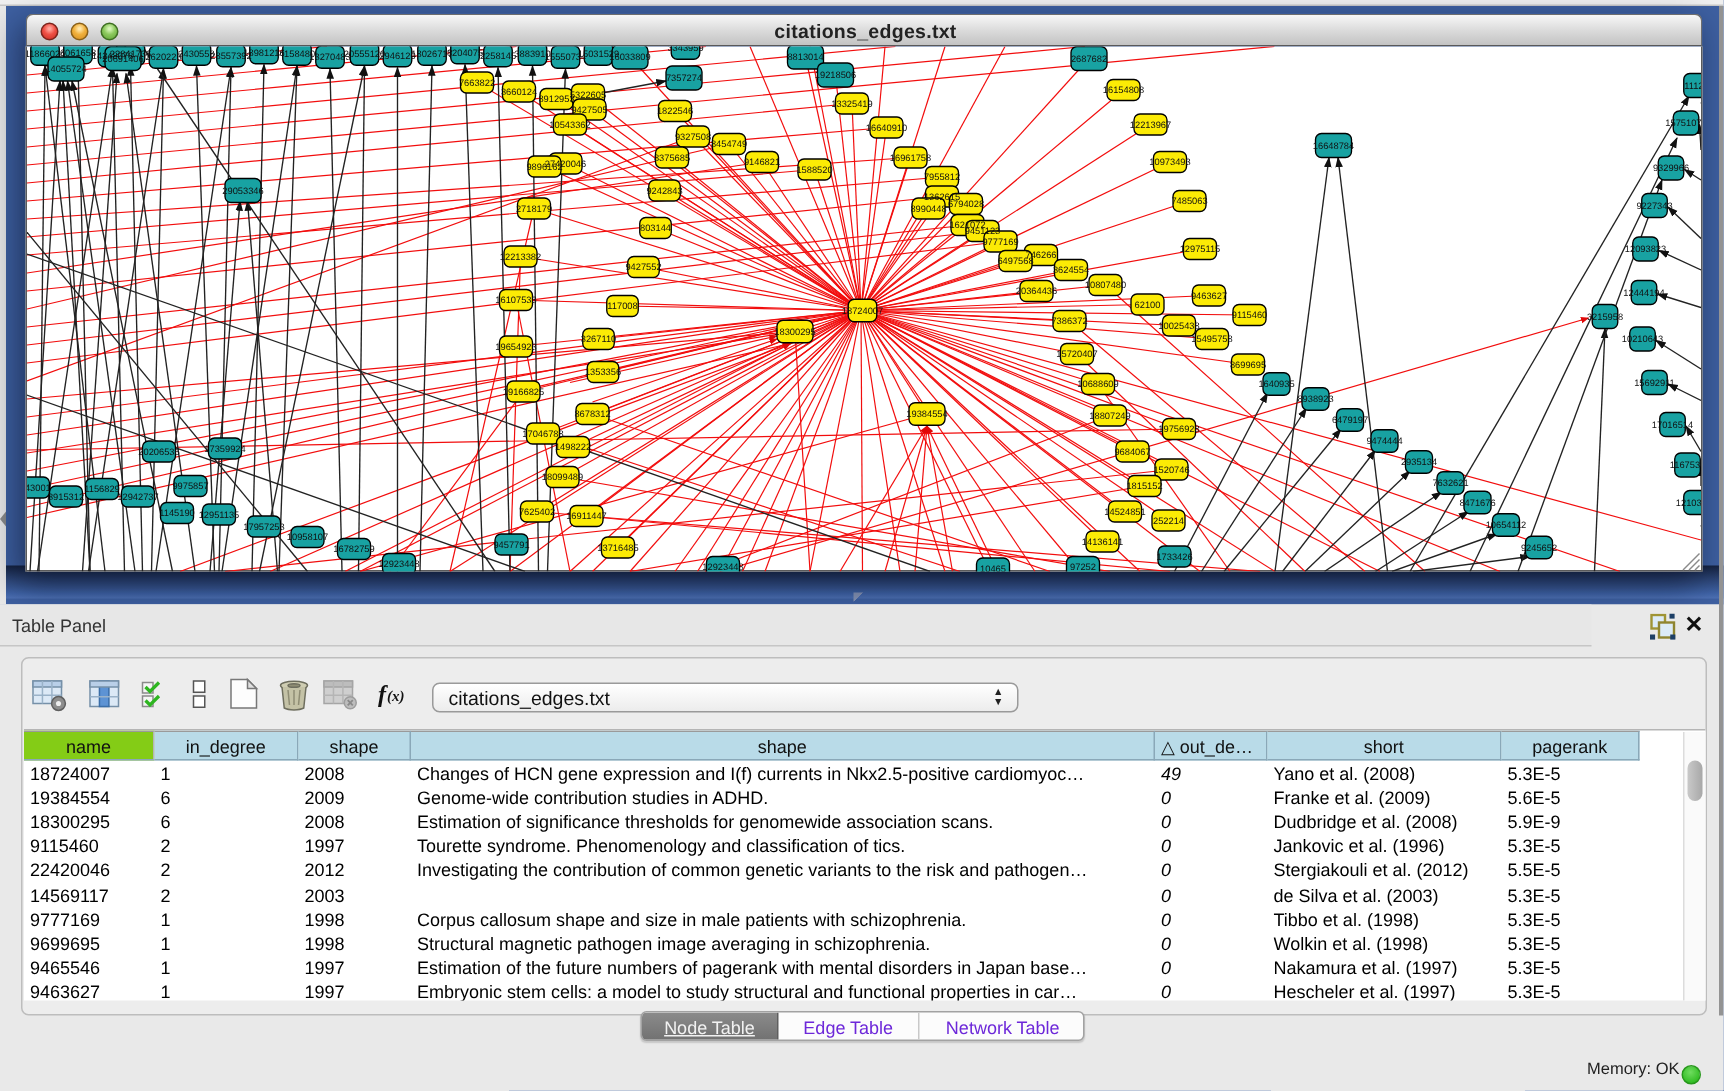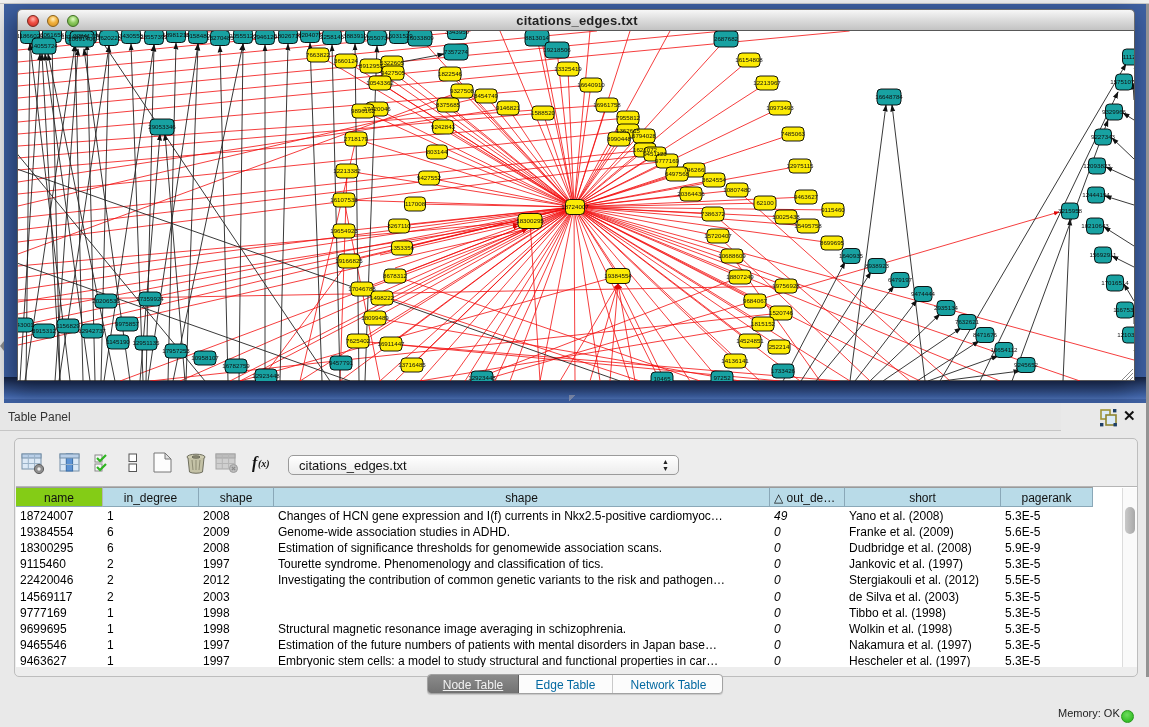--- a/index.html
+++ b/index.html
@@ -30,21 +30,21 @@
 #tablewrap { position:absolute; left:1px; top:47px; width:1121px; height:181px; background:#fff; border-top:1px solid #b5b5b5; overflow:hidden; }
 .th { position:absolute; top:0; height:20px; background:#b9dbe8; border-right:1px solid #8aa8b8; border-top:1px solid #9a9a9a; border-bottom:1px solid #8aa8b8; font-size:12px; color:#111; text-align:center; padding-top:3px; }
 .tr { position:absolute; left:0; width:1105px; height:16.1px; line-height:16.1px; font-size:12px; color:#000; white-space:nowrap; }
 .tr div { position:absolute; top:0; overflow:hidden; }
 .c1 { left:4px; width:82px; } .c2 { left:91px; width:91px; } .c3 { left:187px; width:71px; }
 .c4 { left:262px; width:492px; } .c5 { left:758px; width:70px;font-style:italic; } .c6 { left:833px; width:152px; }
 .c7 { left:989px; width:88px; }
 #vsb { position:absolute; right:0px; top:1px; width:15px; height:180px; background:#fafafa; border-left:1px solid #dcdcdc; }
 #vsbthumb { position:absolute; left:2px; top:19px; width:10px; height:27px; background:linear-gradient(90deg,#c9c9c9,#a8a8a8); border-radius:5px; }
 #tabs { position:absolute; left:427px; top:271px; width:296px; height:20px; border:1px solid #a2a2a2; border-radius:4px; background:#fcfcfc; box-shadow:0 1px 1px rgba(0,0,0,.15); overflow:hidden; }
-#tabs .seg { position:absolute; top:0; height:20px; font-size:12px; text-align:center; padding-top:3px; color:#0369a1; }
+#tabs .seg { position:absolute; top:0; height:20px; font-size:12px; text-align:center; padding-top:3px; color:#6d28d9; }
 #seg1 { left:0; width:91px; background:linear-gradient(#8b8b8b,#6f6f6f); color:#f2f2f2 !important; border-right:1px solid #5f5f5f;text-decoration:underline; }
 #seg2 { left:92px; width:91px; }
 #seg3 { left:184px; width:112px; border-left:1px solid #c9c9c9; }
 #memory { position:absolute; left:1058px; top:304px; font-size:11px; color:#222; }
 #memdot { position:absolute; left:1121px; top:307px; width:13px; height:13px; border-radius:50%; background:radial-gradient(circle at 45% 35%, #6fdc5f, #35bf27 70%); border:1px solid #27981c; }
 .icon { position:absolute; top:12px; }
 </style></head>
 <body>
 <div id="page">
   <div id="desk"></div>
@@ -680,41 +680,41 @@
               <div class="c3">2008</div>
               <div class="c4">Changes of HCN gene expression and I(f) currents in Nkx2.5-positive cardiomyoc…</div>
               <div class="c5">49</div>
               <div class="c6">Yano et al. (2008)</div>
               <div class="c7">5.3E-5</div>
             </div>
 <div class="tr" style="top:16.1px">
               <div class="c1">19384554</div>
               <div class="c2">6</div>
               <div class="c3">2009</div>
-              <div class="c4">Genome-wide association studies in ADHD.</div>
+              <div class="c4">Genome-wide contribution studies in ADHD.</div>
               <div class="c5">0</div>
               <div class="c6">Franke et al. (2009)</div>
               <div class="c7">5.6E-5</div>
             </div>
 <div class="tr" style="top:32.2px">
               <div class="c1">18300295</div>
               <div class="c2">6</div>
               <div class="c3">2008</div>
               <div class="c4">Estimation of significance thresholds for genomewide association scans.</div>
               <div class="c5">0</div>
               <div class="c6">Dudbridge et al. (2008)</div>
               <div class="c7">5.9E-9</div>
             </div>
 <div class="tr" style="top:48.3px">
               <div class="c1">9115460</div>
               <div class="c2">2</div>
               <div class="c3">1997</div>
               <div class="c4">Tourette syndrome. Phenomenology and classification of tics.</div>
               <div class="c5">0</div>
-              <div class="c6">Jankovic et al. (1997)</div>
+              <div class="c6">Jankovic et al. (1996)</div>
               <div class="c7">5.3E-5</div>
             </div>
 <div class="tr" style="top:64.4px">
               <div class="c1">22420046</div>
               <div class="c2">2</div>
               <div class="c3">2012</div>
               <div class="c4">Investigating the contribution of common genetic variants to the risk and pathogen…</div>
               <div class="c5">0</div>
               <div class="c6">Stergiakouli et al. (2012)</div>
               <div class="c7">5.5E-5</div>
@@ -724,38 +724,39 @@
               <div class="c2">2</div>
               <div class="c3">2003</div>
               <div class="c5">0</div>
               <div class="c6">de Silva et al. (2003)</div>
               <div class="c7">5.3E-5</div>
             </div>
 <div class="tr" style="top:96.6px">
               <div class="c1">9777169</div>
               <div class="c2">1</div>
               <div class="c3">1998</div>
+              <div class="c4">Corpus callosum shape and size in male patients with schizophrenia.</div>
               <div class="c5">0</div>
               <div class="c6">Tibbo et al. (1998)</div>
               <div class="c7">5.3E-5</div>
             </div>
 <div class="tr" style="top:112.7px">
               <div class="c1">9699695</div>
               <div class="c2">1</div>
               <div class="c3">1998</div>
-              <div class="c4">Structural magnetic resonance image averaging in schizophrenia.</div>
+              <div class="c4">Structural magnetic pathogen image averaging in schizophrenia.</div>
               <div class="c5">0</div>
               <div class="c6">Wolkin et al. (1998)</div>
               <div class="c7">5.3E-5</div>
             </div>
 <div class="tr" style="top:128.8px">
               <div class="c1">9465546</div>
               <div class="c2">1</div>
               <div class="c3">1997</div>
-              <div class="c4">Estimation of the future numbers of patients with mental disorders in Japan base…</div>
+              <div class="c4">Estimation of the future numbers of pagerank with mental disorders in Japan base…</div>
               <div class="c5">0</div>
               <div class="c6">Nakamura et al. (1997)</div>
               <div class="c7">5.3E-5</div>
             </div>
 <div class="tr" style="top:144.9px">
               <div class="c1">9463627</div>
               <div class="c2">1</div>
               <div class="c3">1997</div>
               <div class="c4">Embryonic stem cells: a model to study structural and functional properties in car…</div>
               <div class="c5">0</div>

